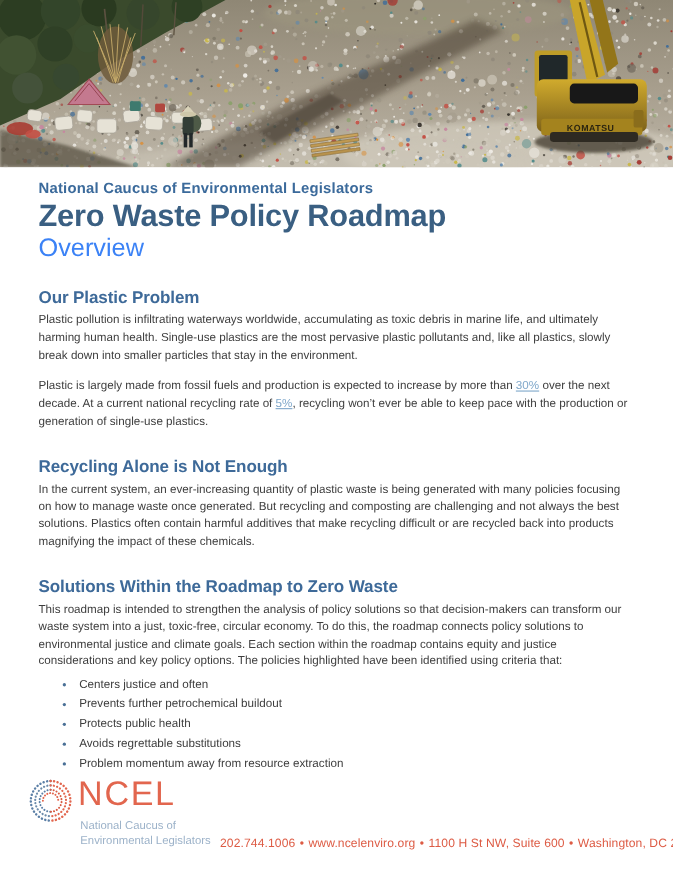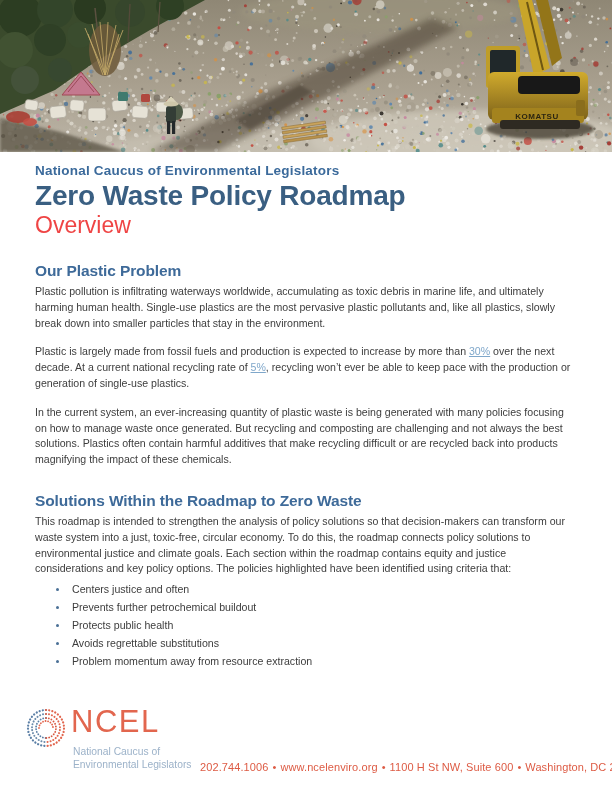--- a/index.html
+++ b/index.html
@@ -9,21 +9,21 @@
   }
   .photo-wrap { position:absolute; top:0; left:0; width:612px; height:152px; overflow:hidden; }
   .content { position:absolute; top:148px; left:35px; width:542px; }
   .kicker {
     margin-top:15px; font-size:13.5px; font-weight:700; color:#3b6a9b; letter-spacing:.2px;
   }
   .page-title {
     margin:3px 0 0; font-size:28px; font-weight:800; color:#3a5f82; letter-spacing:-.2px; line-height:30px;
   }
   .page-subtitle {
-    margin:1px 0 12px; font-size:23px; font-weight:400; color:#ef4444; line-height:26px;
+    margin:1px 0 12px; font-size:23px; font-weight:400; color:#3b82f6; line-height:26px;
   }
   .section-heading {
     margin:24px 0 4px; font-size:15.5px; font-weight:700; color:#3e6a99; letter-spacing:-.1px;
   }
   .body-para {
     margin:0 0 13px; font-size:10.6px; line-height:15.8px; color:#3d3d3d;
   }
   .inline-link { color:#7fa7ca; text-decoration:underline; cursor:pointer; }
   .criteria { margin:0; padding:0 0 0 34px; list-style:disc; }
   .criteria li {
@@ -1790,20 +1790,21 @@
   <h1 class="page-title">Zero Waste Policy Roadmap</h1>
   <div class="page-subtitle">Overview</div>
 
   <section>
     <h2 class="section-heading">Our Plastic Problem</h2>
     <p class="body-para">Plastic pollution is infiltrating waterways worldwide, accumulating as toxic debris in marine life, and ultimately harming human health. Single-use plastics are the most pervasive plastic pollutants and, like all plastics, slowly break down into smaller particles that stay in the environment.</p>
     <p class="body-para"><span>Plastic is largely made from fossil fuels and production is expected to increase by more than </span><a class="inline-link">30%</a><span> over the next decade. At a current national recycling rate of </span><a class="inline-link">5%</a><span>, recycling won’t ever be able to keep pace with the production or generation of single-use plastics.</span></p>
   </section>
 
   <section>
+    <h2 class="section-heading">Recycling Alone is Not Enough</h2>
     <p class="body-para">In the current system, an ever-increasing quantity of plastic waste is being generated with many policies focusing on how to manage waste once generated. But recycling and composting are challenging and not always the best solutions. Plastics often contain harmful additives that make recycling difficult or are recycled back into products magnifying the impact of these chemicals.</p>
   </section>
 
   <section>
     <h2 class="section-heading">Solutions Within the Roadmap to Zero Waste</h2>
     <p class="body-para" style="margin-bottom:5px;">This roadmap is intended to strengthen the analysis of policy solutions so that decision-makers can transform our waste system into a just, toxic-free, circular economy. To do this, the roadmap connects policy solutions to environmental justice and climate goals. Each section within the roadmap contains equity and justice considerations and key policy options. The policies highlighted have been identified using criteria that:</p>
     <ul class="criteria">
       <li>Centers justice and often</li>
       <li>Prevents further petrochemical buildout</li>
       <li>Protects public health</li>

